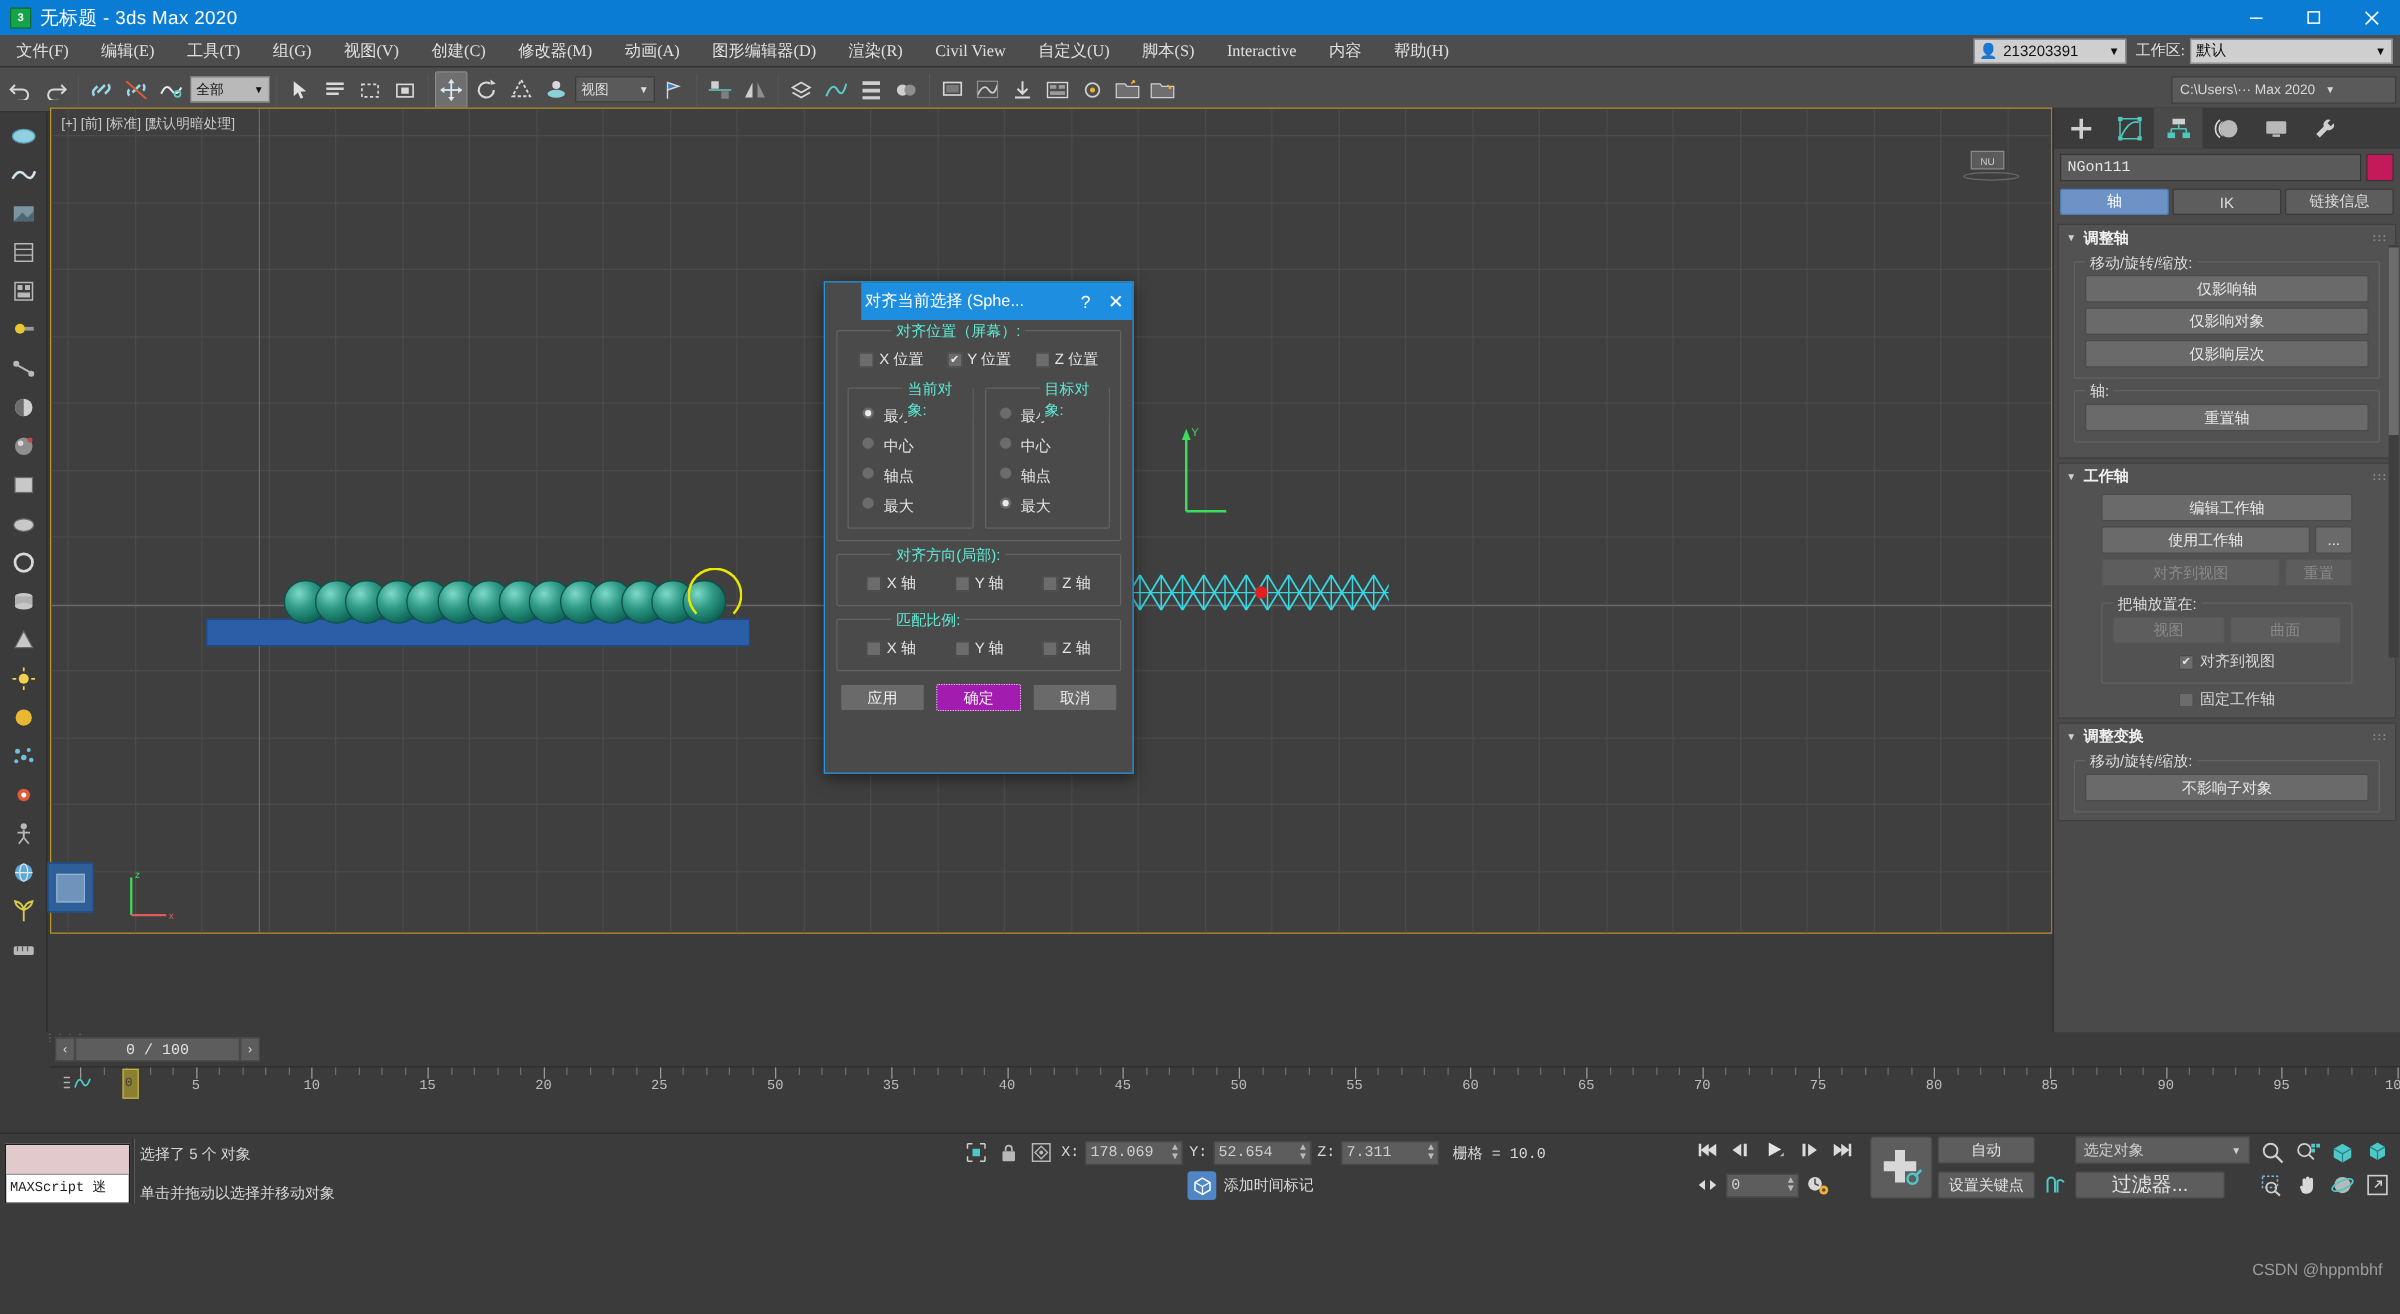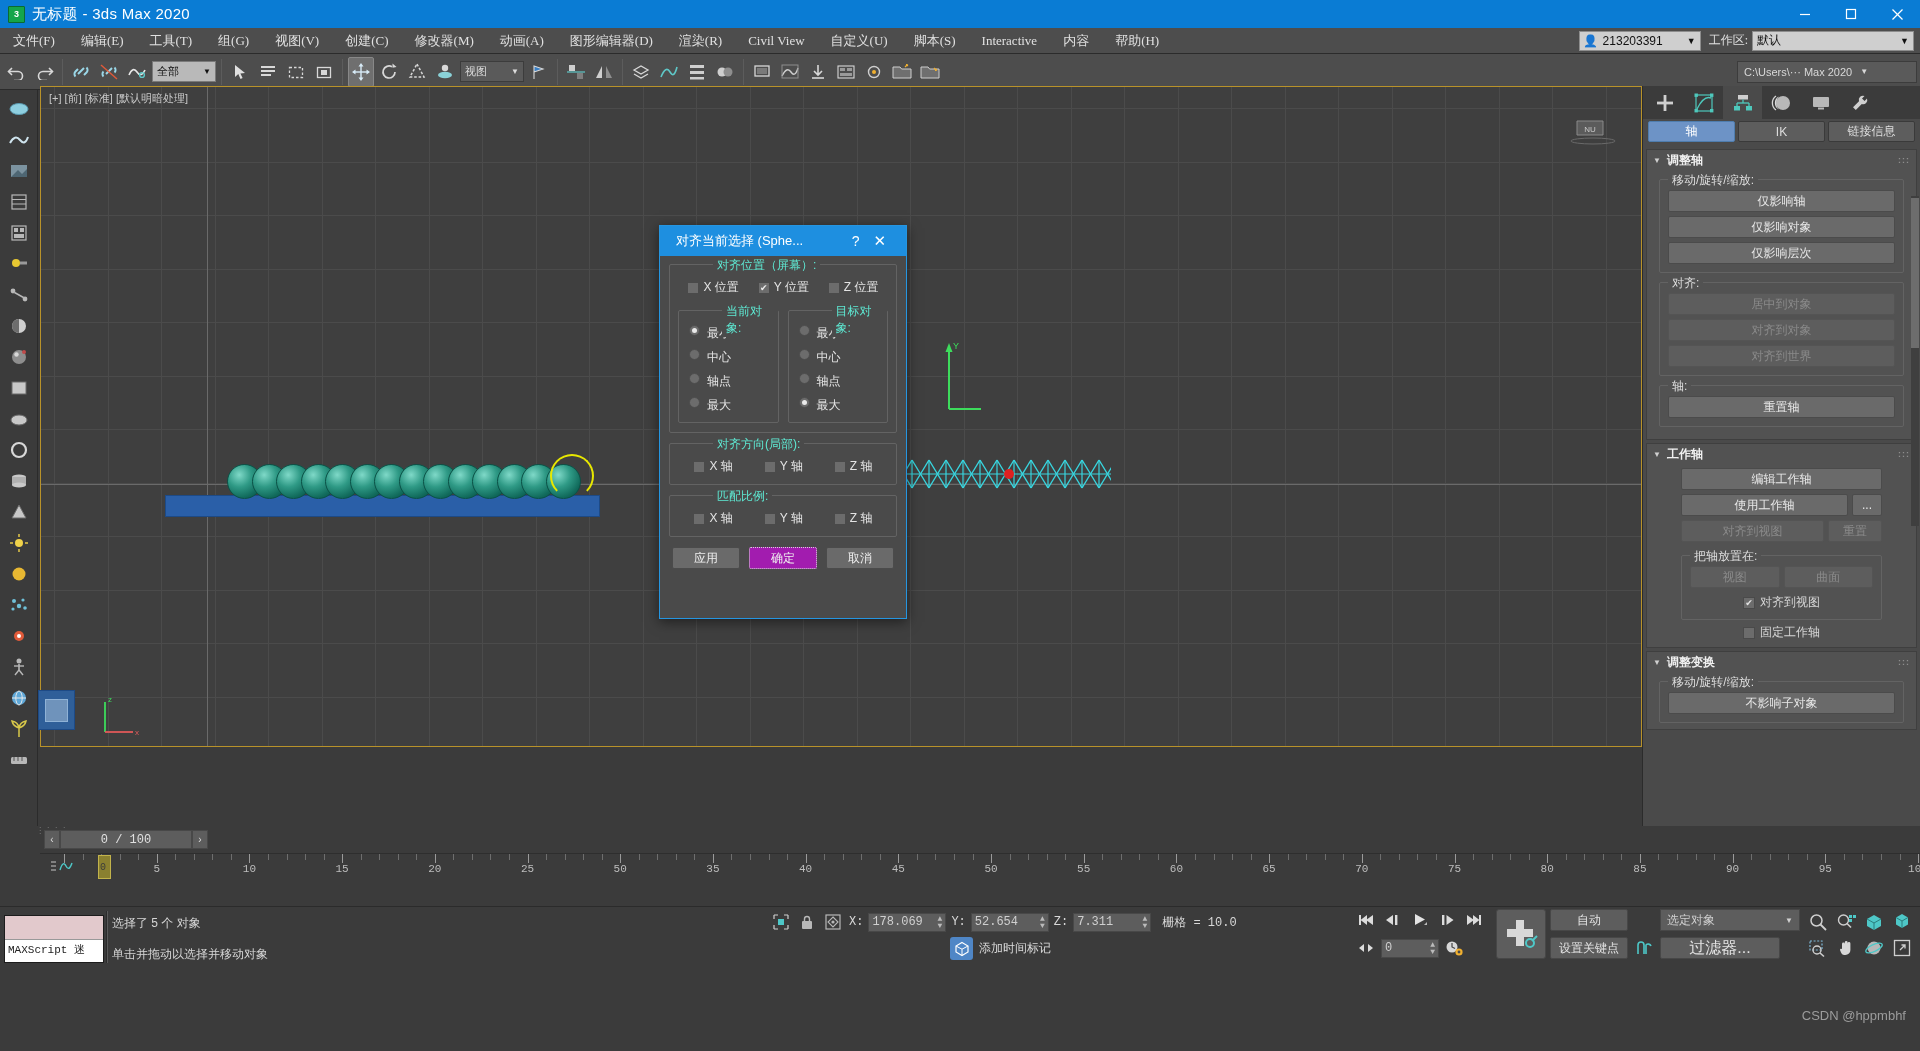--- a/index.html
+++ b/index.html
@@ -199,21 +199,21 @@
   .navicons{display:grid;grid-template-columns:repeat(4,28px);grid-auto-rows:26px;}
   .navicon{display:flex;align-items:center;justify-content:center;color:#cfcfcf;}
   .watermark{position:absolute;right:14px;bottom:28px;font-size:13px;color:#9c9c9c;
     font-family:"Liberation Sans",sans-serif;}
 
   
   .dialog{
     position:absolute;left:659px;top:225px;width:248px;height:394px;background:#4a4a4a;
     border:1px solid #2595e0;box-shadow:0 3px 12px rgba(0,0,0,.5);z-index:50;
   }
-  .dlgtitle{height:30px;background:#1e8fe0;display:flex;align-items:center;padding:0 16px;color:#fff;}
+  .dlgtitle{height:30px;background:#1e8fe0;display:flex;align-items:center;padding:0 3px;color:#fff;margin-left:29px;}
   .dlgtitle .t{font-size:13px;}
   .dlgtitle .q{margin-left:auto;font-size:14px;padding:0 10px;}
   .dlgtitle .x{font-size:15px;padding:0 4px;}
   .dbody{padding:8px 9px;}
   .dgrp{border:1px solid #636363;border-radius:2px;position:relative;padding:14px 8px 9px 8px;margin-bottom:10px;}
   .dgrp>.dglab{position:absolute;top:-8px;left:7px;background:#4a4a4a;padding:0 4px;font-size:12px;color:#5eead4;margin-left:36px;}
   .cbline{display:flex;align-items:center;justify-content:space-around;}
   .cbitem{display:flex;align-items:center;gap:4px;font-size:12px;color:#e4e4e4;}
   .dcb{width:12px;height:12px;background:#6c6c6c;border:1px solid #4a4a4a;display:flex;
     align-items:center;justify-content:center;font-size:9px;color:#eee;}
@@ -945,45 +945,43 @@
             <rect x="8" y="15.5" width="6" height="2" fill="#b8b8b8"></rect>
           </svg>
       </div>
       <div class="cptab">
         <svg width="22" height="22" viewBox="0 0 22 22">
             <path d="M15.5 4 a4.2 4.2 0 0 0-5.5 5.2 L4 15.2 L6.8 18 L12.8 12 a4.2 4.2 0 0 0 5.2-5.5 L15.6 9 L13 6.4 Z" fill="#cfcfcf"></path>
           </svg>
       </div>
     </div>
 
+    <div class="namerow">
+      <div class="namefield">NGon111</div>
+      <div class="colorchip"></div>
+    </div>
 
     <div class="subtabs">
       <div class="subtab active">轴</div>
       <div class="subtab">IK</div>
       <div class="subtab">链接信息</div>
     </div>
 
     <div class="rollout">
       <div class="rollhdr">
         <span class="tri">▼</span>
         <span>调整轴</span>
         <span class="dots">:::</span>
       </div>
       <div class="rollbody">
         <div class="grp">
           <span class="glab">移动/旋转/缩放:</span>
           <div class="pbtn">仅影响轴</div>
           <div class="pbtn">仅影响对象</div>
           <div class="pbtn" style="margin-bottom:0;">仅影响层次</div>
-        </div>
-        <div class="grp">
-          <span class="glab">对齐:</span>
-          <div class="pbtn dis">居中到对象</div>
-          <div class="pbtn dis">对齐到对象</div>
-          <div class="pbtn dis" style="margin-bottom:0;">对齐到世界</div>
         </div>
         <div class="grp">
           <span class="glab">轴:</span>
           <div class="pbtn" style="margin-bottom:0;">重置轴</div>
         </div>
       </div>
     </div>
 
     <div class="rollout">
       <div class="rollhdr">

